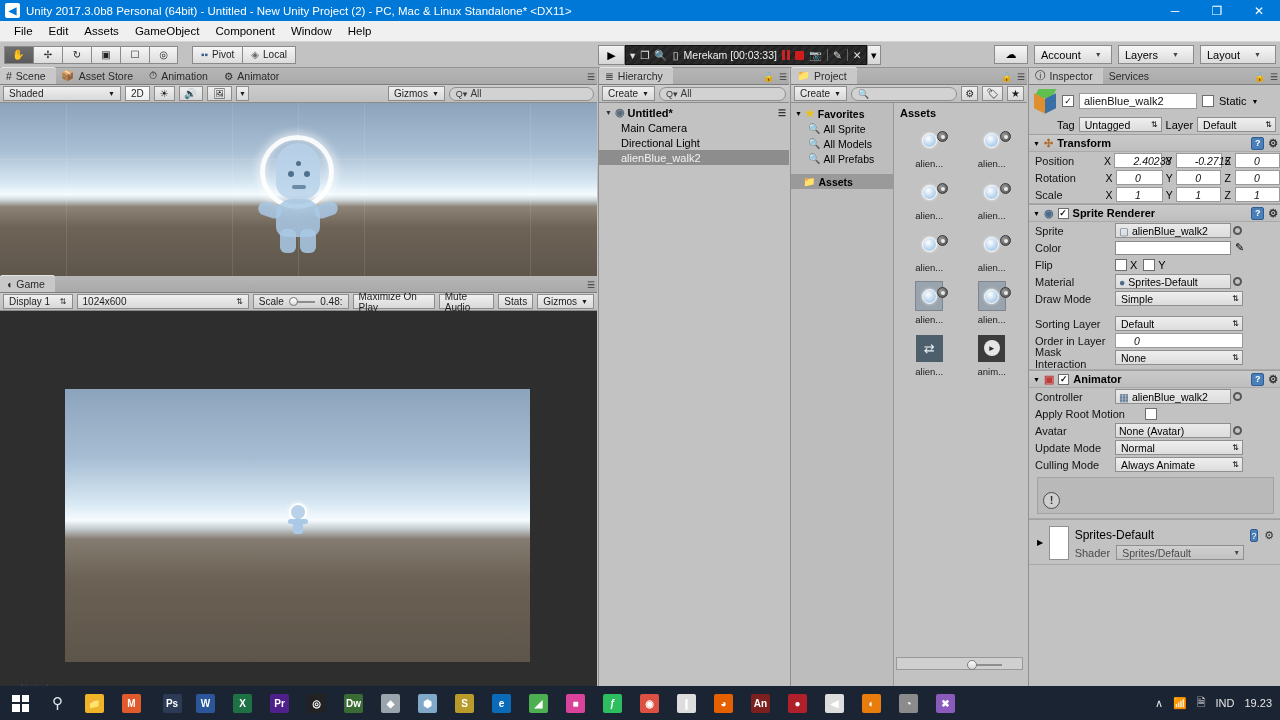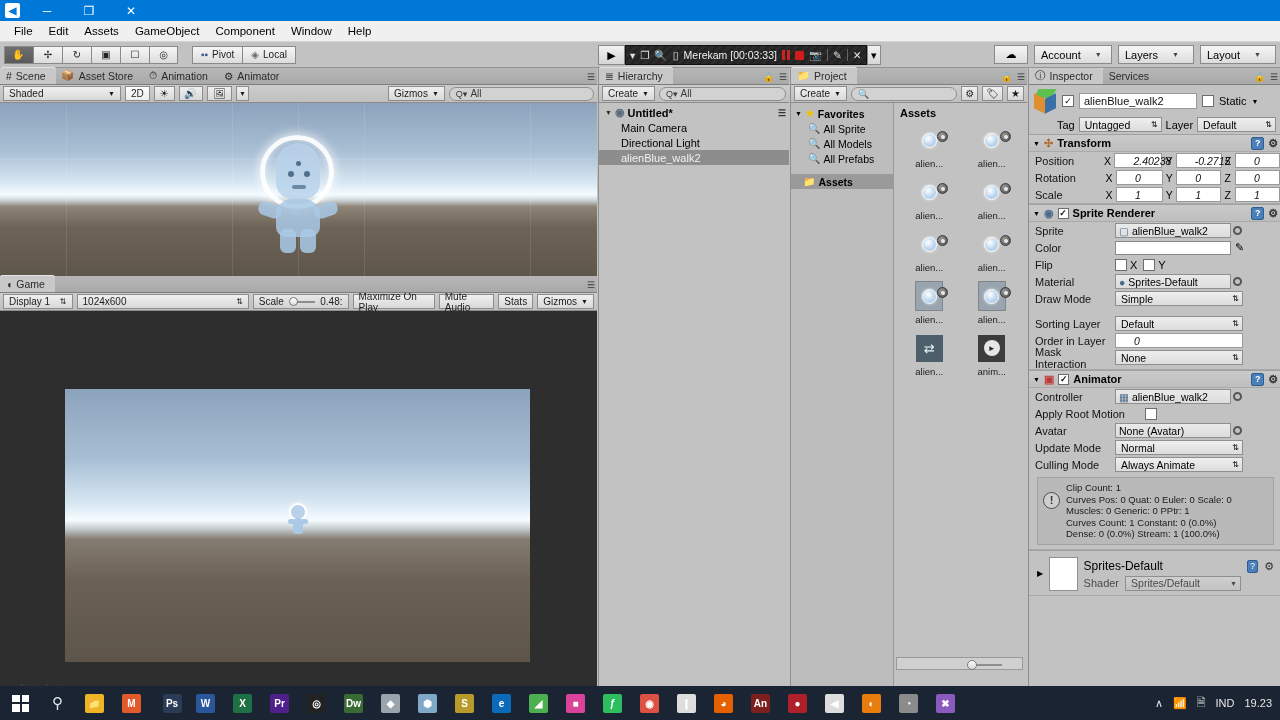--- a/index.html
+++ b/index.html
@@ -273,20 +273,21 @@
               color:#e6e6e6; font-size:11px; }
   .notplaying { position:absolute; left:20px; bottom:26px; color:#2d4259; font-size:11px; }
 </style>
 </head>
 <body>
 
 <div id="app">
 
   <div class="titlebar">
     <div class="unity-logo">◀</div>
+    <div class="ttl">Unity 2017.3.0b8 Personal (64bit) - Untitled - New Unity Project (2) - PC, Mac &amp; Linux Standalone* &lt;DX11&gt;</div>
     <div class="win-btns">
       <div class="win-btn">─</div>
       <div class="win-btn">❐</div>
       <div class="win-btn close">✕</div>
     </div>
   </div>
 
   <div class="menubar">
     <div class="mi">File</div>
     <div class="mi">Edit</div>
@@ -848,39 +849,32 @@
       </div>
       <div class="prow">
         <span class="lab">Culling Mode</span>
         <div class="sel-field" style="width:128px">
           <span>Always Animate</span>
           <span style="font-size:8px">⇅</span>
         </div>
       </div>
       <div class="infobox">
         <div class="warn-i">!</div>
-        <div>
-          <div>Clip Count: 1</div>
-          <div>Curves Pos: 0 Quat: 0 Euler: 0 Scale: 0</div>
-          <div>Muscles: 0 Generic: 0 PPtr: 1</div>
-          <div>Curves Count: 1 Constant: 0 (0.0%)</div>
-          <div>Dense: 0 (0.0%) Stream: 1 (100.0%)</div>
-        </div>
       </div>
     </div>
 
     <div class="comp">
       <div class="matbox">
         <span style="font-size:8px;margin-top:12px">▶</span>
         <div class="matsw"></div>
         <div style="flex:1">
           <div style="font-size:12px;padding-top:2px">Sprites-Default</div>
           <div style="display:flex;align-items:center;gap:6px;margin-top:3px">
             <span style="color:#4a4a4a">Shader</span>
-            <div class="sel-field" style="width:116px;background:linear-gradient(#cfcfcf,#c2c2c2);color:#4a4a4a">
+            <div class="sel-field" style="width:128px;background:linear-gradient(#cfcfcf,#c2c2c2);color:#4a4a4a">
               <span>Sprites/Default</span>
               <span style="font-size:7px">▼</span>
             </div>
           </div>
         </div>
         <span class="hlp" style="margin-top:3px">?</span>
         <span class="gear" style="margin-top:3px">⚙</span>
       </div>
     </div>
 

